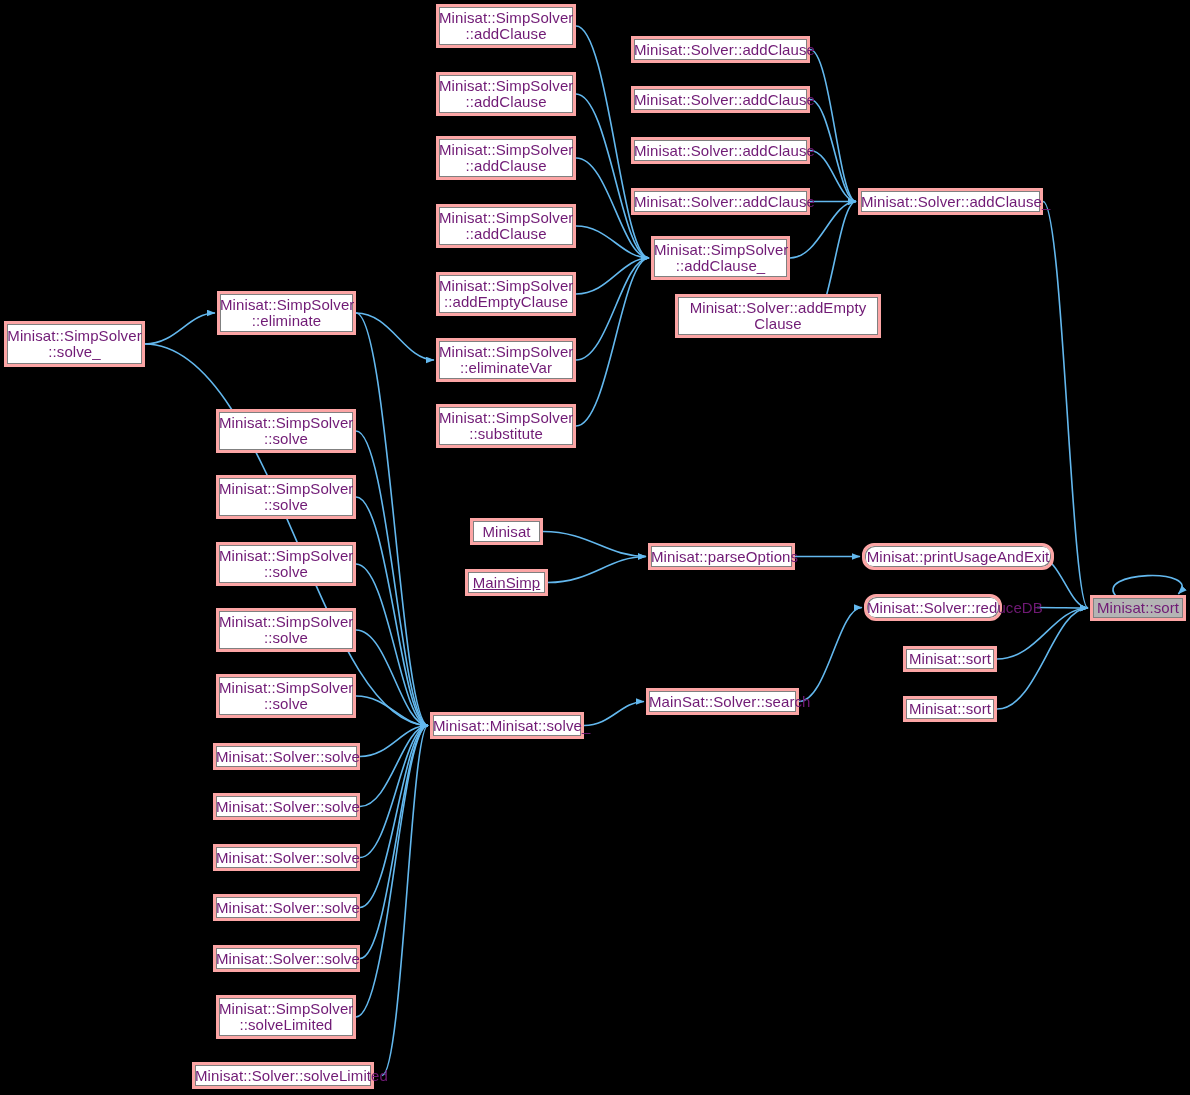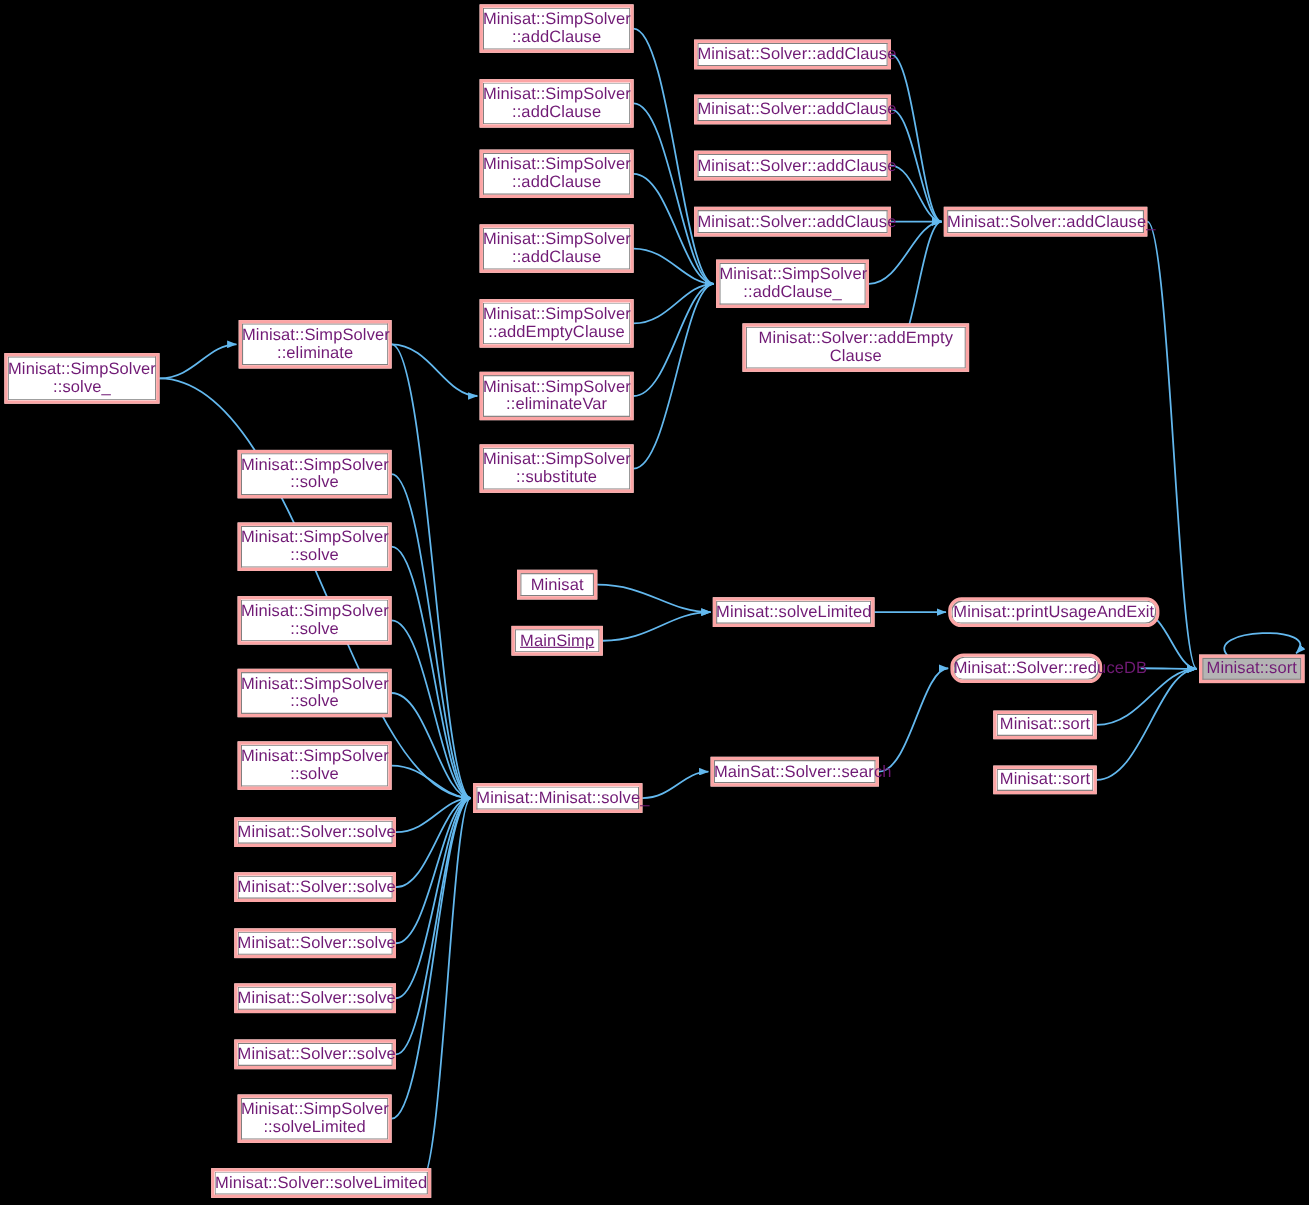--- a/index.html
+++ b/index.html
@@ -139,25 +139,25 @@
 ::solve</span></div>
       <div class="node" style="left: 216px; top: 674px; width: 140px; height: 44px;"><span class="node-label">Minisat::SimpSolver
 ::solve</span></div>
       <div class="node" style="left: 213px; top: 743px; width: 147px; height: 27px;"><span class="node-label">Minisat::Solver::solve</span></div>
       <div class="node" style="left: 213px; top: 793px; width: 147px; height: 27px;"><span class="node-label">Minisat::Solver::solve</span></div>
       <div class="node" style="left: 213px; top: 844px; width: 147px; height: 27px;"><span class="node-label">Minisat::Solver::solve</span></div>
       <div class="node" style="left: 213px; top: 894px; width: 147px; height: 27px;"><span class="node-label">Minisat::Solver::solve</span></div>
       <div class="node" style="left: 213px; top: 945px; width: 147px; height: 27px;"><span class="node-label">Minisat::Solver::solve</span></div>
       <div class="node" style="left: 216px; top: 995px; width: 140px; height: 44px;"><span class="node-label">Minisat::SimpSolver
 ::solveLimited</span></div>
-      <div class="node" style="left: 192px; top: 1062px; width: 200px; height: 27px;"><span class="node-label">Minisat::Solver::solveLimited</span></div>
+      <div class="node" style="left: 192px; top: 1062px; width: 182px; height: 27px;"><span class="node-label">Minisat::Solver::solveLimited</span></div>
       <div class="node" style="left: 430px; top: 712px; width: 154px; height: 27px;"><span class="node-label">Minisat::Minisat::solve_</span></div>
       <div class="node" style="left: 470px; top: 518px; width: 73px; height: 27px;"><span class="node-label">Minisat</span></div>
       <div class="node" style="left: 465px; top: 569px; width: 83px; height: 27px; text-decoration: underline;"><span class="node-label">MainSimp</span></div>
-      <div class="node" style="left: 648px; top: 543px; width: 147px; height: 27px;"><span class="node-label">Minisat::solveLimited</span></div>
+      <div class="node" style="left: 648px; top: 543px; width: 147px; height: 27px;"><span class="node-label">Minisat::parseOptions</span></div>
       <div class="node" style="left: 646px; top: 688px; width: 153px; height: 27px;"><span class="node-label">MainSat::Solver::search</span></div>
       <div class="node" style="left: 862px; top: 543px; width: 192px; height: 27px; border-radius: 12px;"><span class="node-label">Minisat::printUsageAndExit</span></div>
       <div class="node" style="left: 864px; top: 594px; width: 138px; height: 27px; border-radius: 12px;"><span class="node-label">Minisat::Solver::reduceDB</span></div>
       <div class="node" style="left: 903px; top: 646px; width: 94px; height: 26px;"><span class="node-label">Minisat::sort</span></div>
       <div class="node" style="left: 903px; top: 696px; width: 94px; height: 26px;"><span class="node-label">Minisat::sort</span></div>
       <div class="node highlight" style="left: 1090px; top: 595px; width: 96px; height: 26px;"><span class="node-label">Minisat::sort</span></div>
     </div>
 </div>
 
 </body></html>

